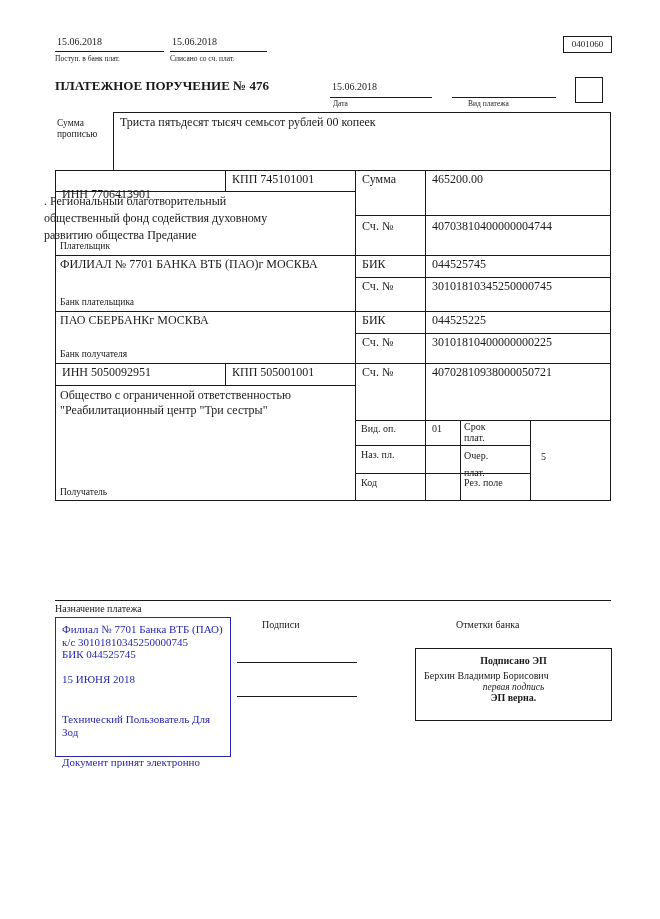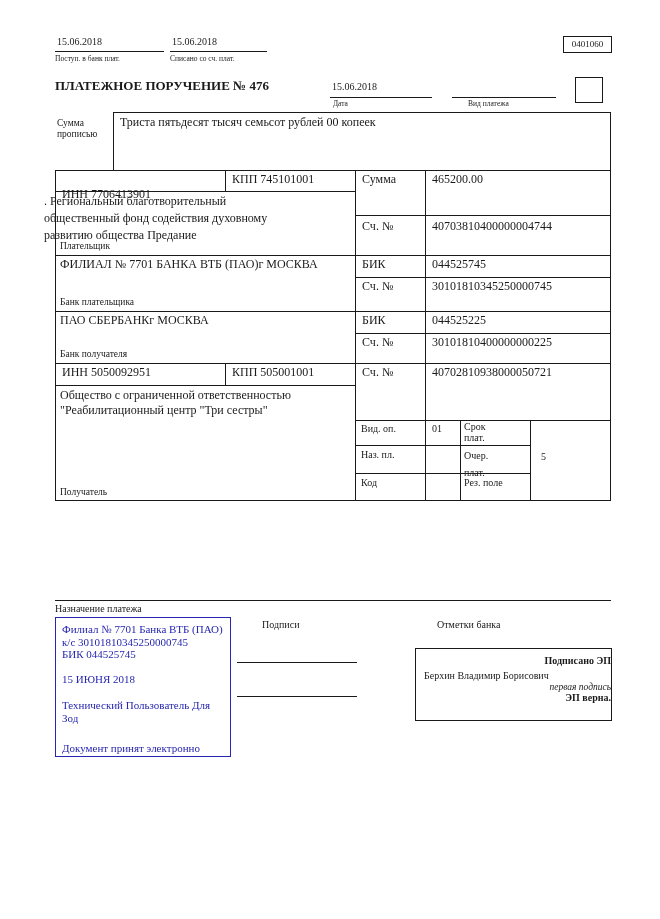--- a/index.html
+++ b/index.html
@@ -24,21 +24,21 @@
   .box{position:absolute;border:1px solid #1a1a1a;box-sizing:border-box;}
   .bluebox{
     position:absolute;left:55px;top:617px;width:176px;height:140px;
     border:1.5px solid #2626b0;box-sizing:border-box;
     padding:5px 6px;color:#2626b0;font-size:11px;line-height:12.5px;
   }
   .epbox{
     position:absolute;left:415px;top:648px;width:197px;height:73px;
     border:1px solid #1a1a1a;box-sizing:border-box;font-size:10px;
   }
-  .epbox .c{text-align:right;}
+  .epbox .c{text-align:center;}
 </style>
 </head>
 <body>
 
 <div class="sheet">
 
   <div class="t f11" style="left:57px;top:36px">15.06.2018</div>
   <div class="hl" style="left:55px;top:51px;width:109px"></div>
   <div class="t f11" style="left:172px;top:36px">15.06.2018</div>
   <div class="hl" style="left:170px;top:51px;width:97px"></div>
@@ -120,28 +120,28 @@
   <div class="t f11" style="left:541px;top:451px">5</div>
   <div class="hl" style="left:355px;top:473px;width:175px"></div>
   <div class="t f10" style="left:361px;top:477px">Код</div>
   <div class="t f10" style="left:464px;top:477px">Рез. поле</div>
   <div class="hl" style="left:55px;top:500px;width:556px"></div>
 
   <div class="hl" style="left:55px;top:600px;width:556px"></div>
   <div class="t f9" style="left:55px;top:603px">Назначение платежа</div>
 
   <div class="t f11" style="left:262px;top:619px">Подписи</div>
-  <div class="t f11" style="left:437px;top:619px">Отметки банка</div>
+  <div class="t f11" style="left:456px;top:619px">Отметки банка</div>
 
   <div class="bluebox">
     <div>Филиал № 7701 Банка ВТБ (ПАО)</div>
     <div>к/с 30101810345250000745</div>
     <div>БИК 044525745</div>
     <div style="margin-top:12px">15 ИЮНЯ 2018</div>
-    <div style="margin-top:14px;width:150px">Технический Пользователь Для Зод</div>
+    <div style="margin-top:28px;width:150px">Технический Пользователь Для Зод</div>
     <div style="margin-top:18px">Документ принят электронно</div>
   </div>
 
   <div class="hl" style="left:237px;top:662px;width:120px"></div>
   <div class="hl" style="left:237px;top:696px;width:120px"></div>
 
   <div class="epbox">
     <div class="c b" style="margin-top:6px">Подписано ЭП</div>
     <div style="margin-top:4px;padding-left:8px">Берхин Владимир Борисович</div>
     <div class="c i" style="margin-top:1px;font-size:9.5px">первая подпись</div>

